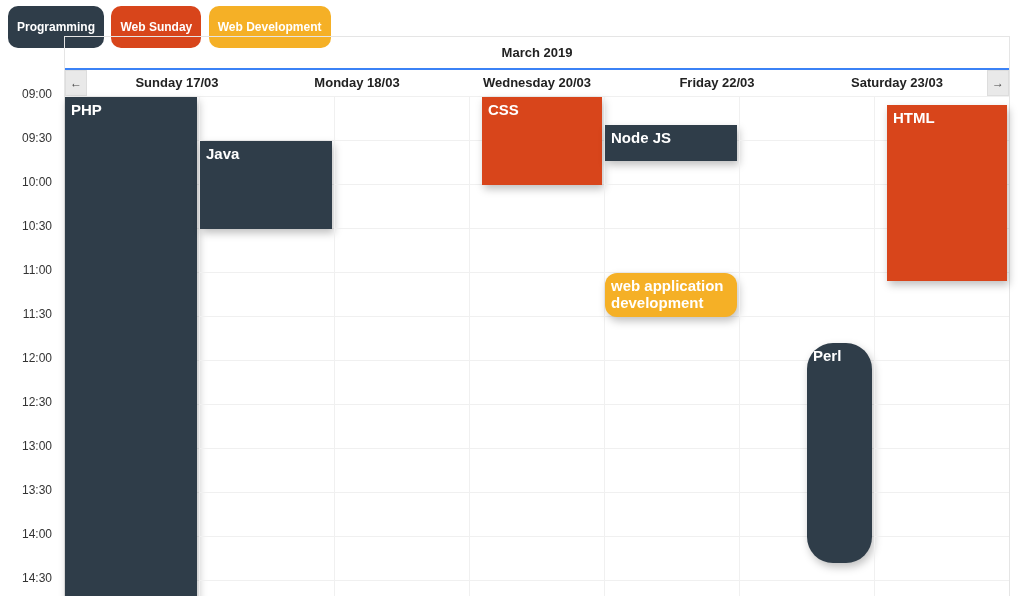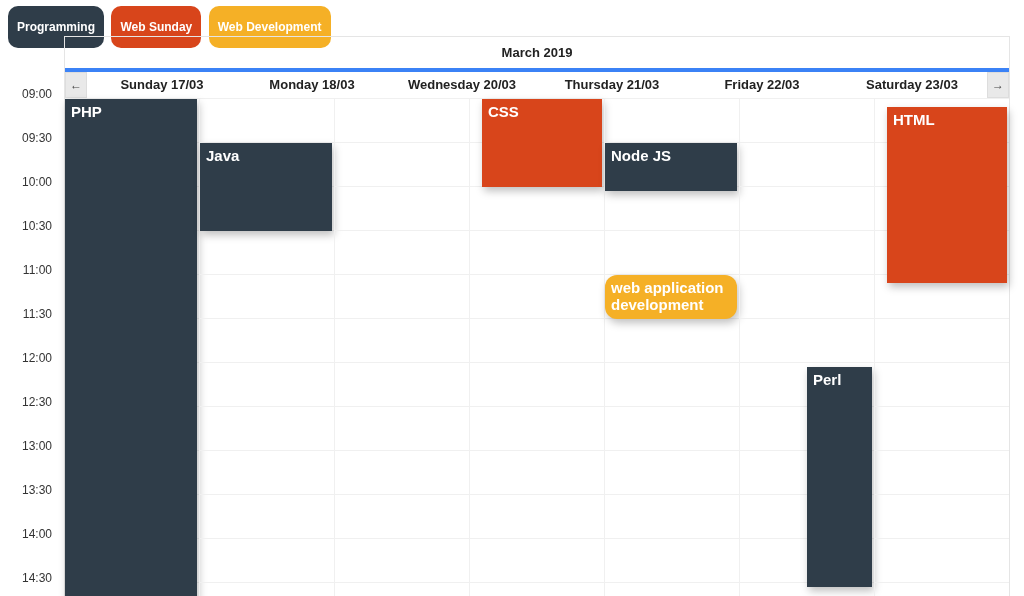--- a/index.html
+++ b/index.html
@@ -18,21 +18,21 @@
     left: 64px;
     top: 36px;
     width: 946px;
     border: 1px solid #e5e5e5;
   }
   .cal-title {
     text-align: center;
     font-size: 13px;
     font-weight: 700;
     padding: 8px 0;
-    border-bottom: 4px solid #3b82f6;
+    border-bottom: 2px solid #3b82f6;
   }
   .day-header {
     display: flex;
     border-bottom: 1px solid #f0f0f0;
   }
   .nav-btn {
     width: 22px;
     height: 26px;
     background: #e9e9e9;
     border: 1px solid #ddd;
@@ -131,21 +131,20 @@
   </div>
 
 <div class="calendar">
   <div class="cal-title">March 2019</div>
 
   <div class="day-header">
     <div class="nav-btn">←</div>
     <div class="day-col-head">Sunday 17/03</div>
     <div class="day-col-head">Monday 18/03</div>
     <div class="day-col-head">Wednesday 20/03</div>
-    <div class="day-col-head">Thursday 21/03</div>
     <div class="day-col-head">Friday 22/03</div>
     <div class="day-col-head">Saturday 23/03</div>
     <div class="nav-btn">→</div>
   </div>
 
   <div class="cal-body" id="cal-body">
       <div class="day-col">
         <div class="slot-row"></div>
         <div class="slot-row"></div>
         <div class="slot-row"></div>
@@ -210,37 +209,37 @@
         <div class="slot-row"></div>
         <div class="slot-row"></div>
         <div class="slot-row"></div>
         <div class="slot-row"></div>
         <div class="slot-row"></div>
         <div class="slot-row"></div>
         <div class="slot-row"></div>
         <div class="slot-row"></div>
         <div class="slot-row"></div>
         <div class="slot-row"></div>
-        <div class="event prog" style="top: 44px; height: 48px;">Node JS</div>
+        <div class="event prog" style="top: 28px; height: 36px;">Node JS</div>
         <div class="event dev" style="top: 176px; height: 44px;">web application development</div>
       </div>
       <div class="day-col">
         <div class="slot-row"></div>
         <div class="slot-row"></div>
         <div class="slot-row"></div>
         <div class="slot-row"></div>
         <div class="slot-row"></div>
         <div class="slot-row"></div>
         <div class="slot-row"></div>
         <div class="slot-row"></div>
         <div class="slot-row"></div>
         <div class="slot-row"></div>
         <div class="slot-row"></div>
         <div class="slot-row"></div>
-        <div class="event prog half-right" style="top: 268px; height: 220px;">Perl</div>
+        <div class="event prog half-right" style="top: 246px; height: 220px; border-radius: 26px;">Perl</div>
       </div>
       <div class="day-col">
         <div class="slot-row"></div>
         <div class="slot-row"></div>
         <div class="slot-row"></div>
         <div class="slot-row"></div>
         <div class="slot-row"></div>
         <div class="slot-row"></div>
         <div class="slot-row"></div>
         <div class="slot-row"></div>

